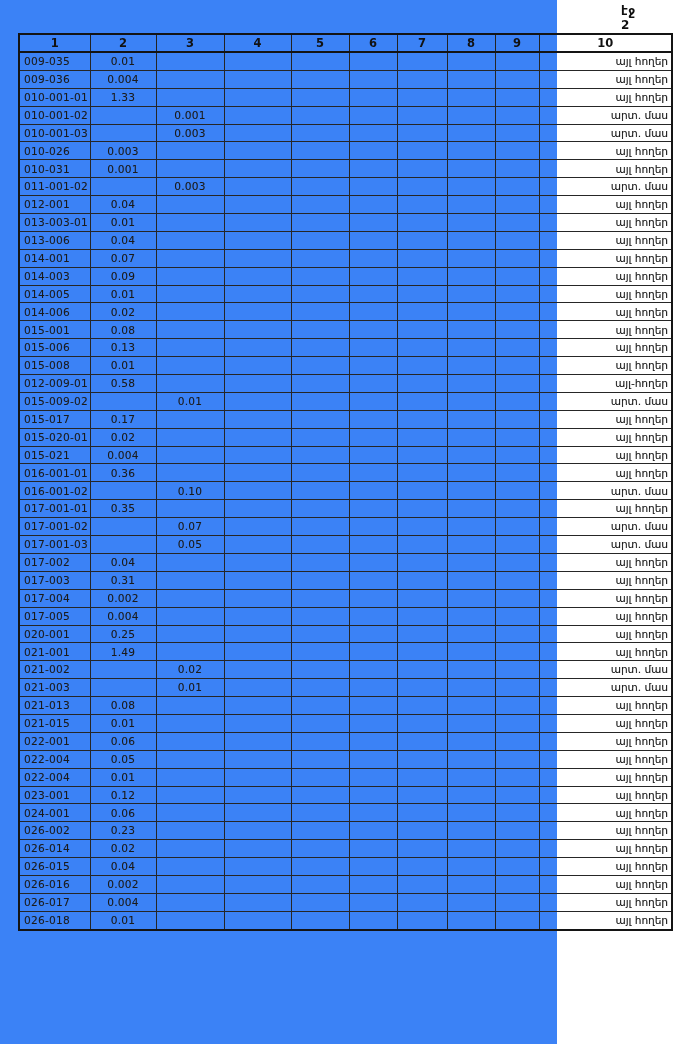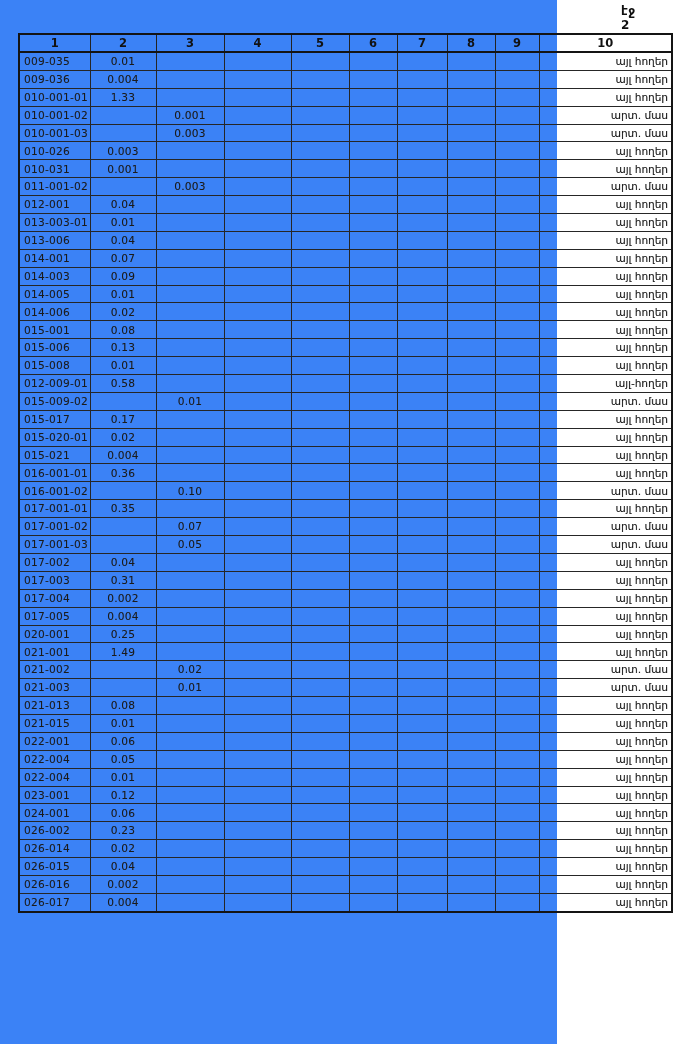--- a/index.html
+++ b/index.html
@@ -676,15 +676,27 @@
           <td class="c2">0.004</td>
           <td class="c3"></td>
           <td class="c4"></td>
           <td class="c5"></td>
           <td class="c6"></td>
           <td class="c7"></td>
           <td class="c8"></td>
           <td class="c9"></td>
           <td class="c10">այլ հողեր</td>
         </tr>
+        <tr>
+          <td class="c1">026-018</td>
+          <td class="c2">0.01</td>
+          <td class="c3"></td>
+          <td class="c4"></td>
+          <td class="c5"></td>
+          <td class="c6"></td>
+          <td class="c7"></td>
+          <td class="c8"></td>
+          <td class="c9"></td>
+          <td class="c10">այլ հողեր</td>
+        </tr>
       </tbody>
   </table>
 </div>
 
 </body></html>

